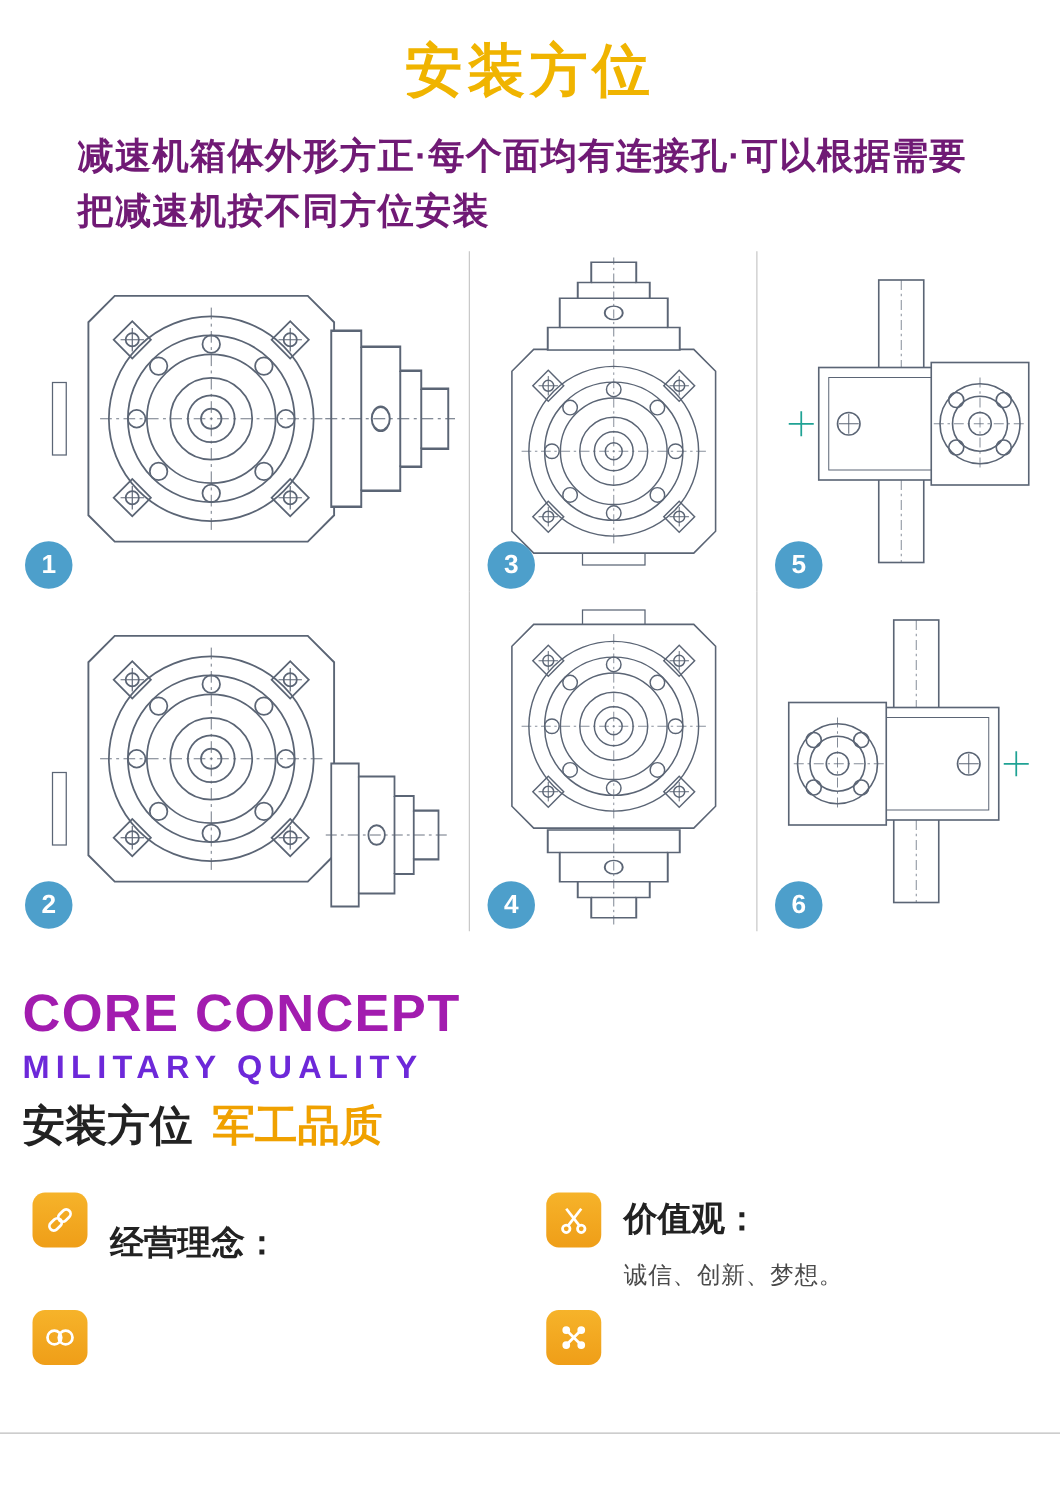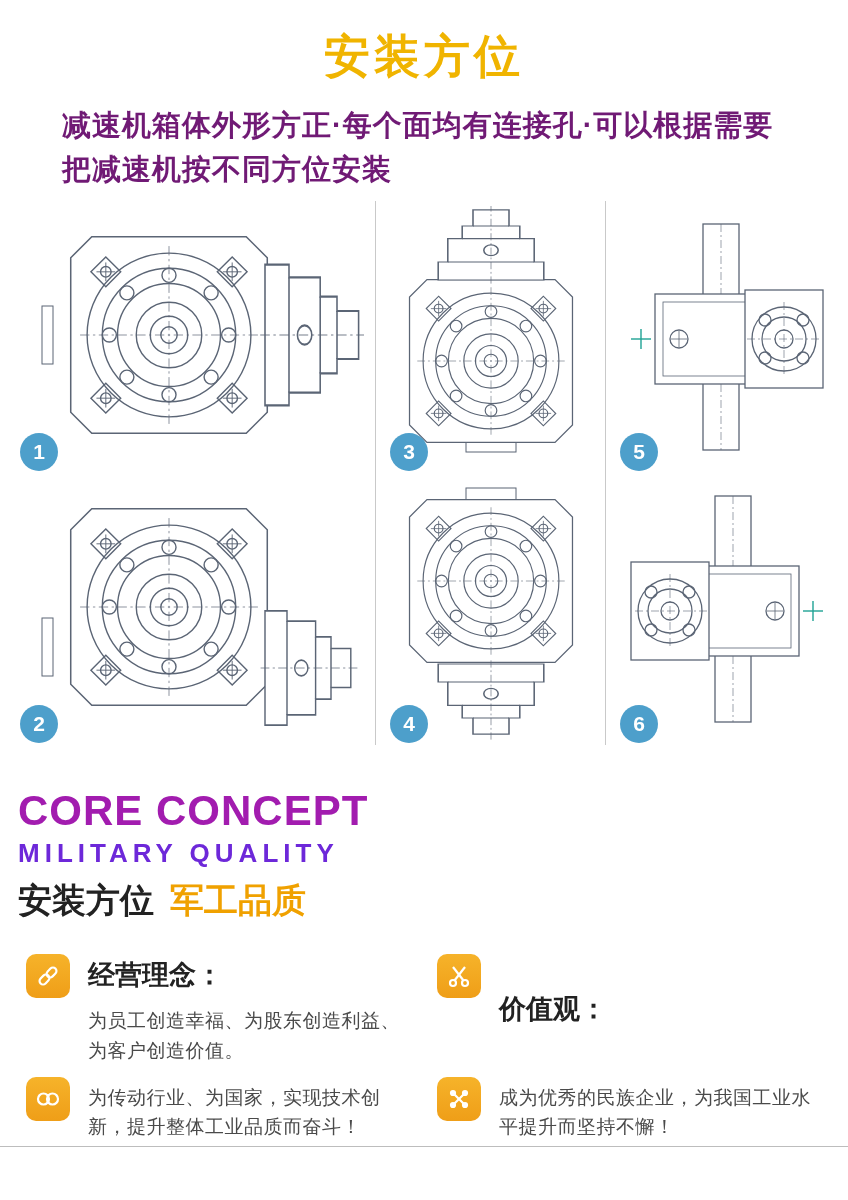--- a/index.html
+++ b/index.html
@@ -182,56 +182,54 @@
     <div class="vitem">
       <div class="vicon">
         <svg width="26" height="26" viewBox="0 0 26 26" stroke="#fff" stroke-width="2.2" fill="none">
           <g transform="rotate(-45 13 13)">
             <rect x="2.5" y="9.5" width="11" height="7" rx="3.5"></rect>
             <rect x="12.5" y="9.5" width="11" height="7" rx="3.5"></rect>
           </g>
         </svg>
       </div>
       <div class="vtitle">经营理念：</div>
-      <div class="vdesc">为员工创造幸福、为股东创造利益、为客户创造价值。</div>
     </div>
 
     <div class="vitem">
       <div class="vicon">
         <svg width="26" height="26" viewBox="0 0 26 26" stroke="#fff" stroke-width="2.2" fill="none">
           <line x1="7" y1="4" x2="17.5" y2="17.5"></line>
           <line x1="19" y1="4" x2="8.5" y2="17.5"></line>
           <circle cx="7" cy="20" r="3"></circle>
           <circle cx="19" cy="20" r="3"></circle>
         </svg>
       </div>
       <div class="vtitle">价值观：</div>
+      <div class="vdesc">诚信、创新、梦想。</div>
     </div>
 
     <div class="vitem">
       <div class="vicon">
         <svg width="26" height="26" viewBox="0 0 26 26" stroke="#fff" stroke-width="2.2" fill="none">
           <circle cx="8.5" cy="13" r="5.5"></circle>
           <circle cx="17.5" cy="13" r="5.5"></circle>
         </svg>
       </div>
-      <div class="vdesc">为传动行业、为国家，实现技术创新，提升整体工业品质而奋斗！</div>
     </div>
 
     <div class="vitem">
       <div class="vicon">
         <svg width="26" height="26" viewBox="0 0 26 26" stroke="#fff" stroke-width="2.2" fill="none">
           <line x1="7" y1="7" x2="19" y2="19"></line>
           <line x1="19" y1="7" x2="7" y2="19"></line>
           <circle cx="7" cy="7" r="2" fill="#fff"></circle>
           <circle cx="19" cy="7" r="2" fill="#fff"></circle>
           <circle cx="7" cy="19" r="2" fill="#fff"></circle>
           <circle cx="19" cy="19" r="2" fill="#fff"></circle>
         </svg>
       </div>
-      <div class="vdesc">成为优秀的民族企业，为我国工业水平提升而坚持不懈！</div>
     </div>
 
   </div>
 
   <div class="footer-line"></div>
 
 </div>
 
 </body></html>

